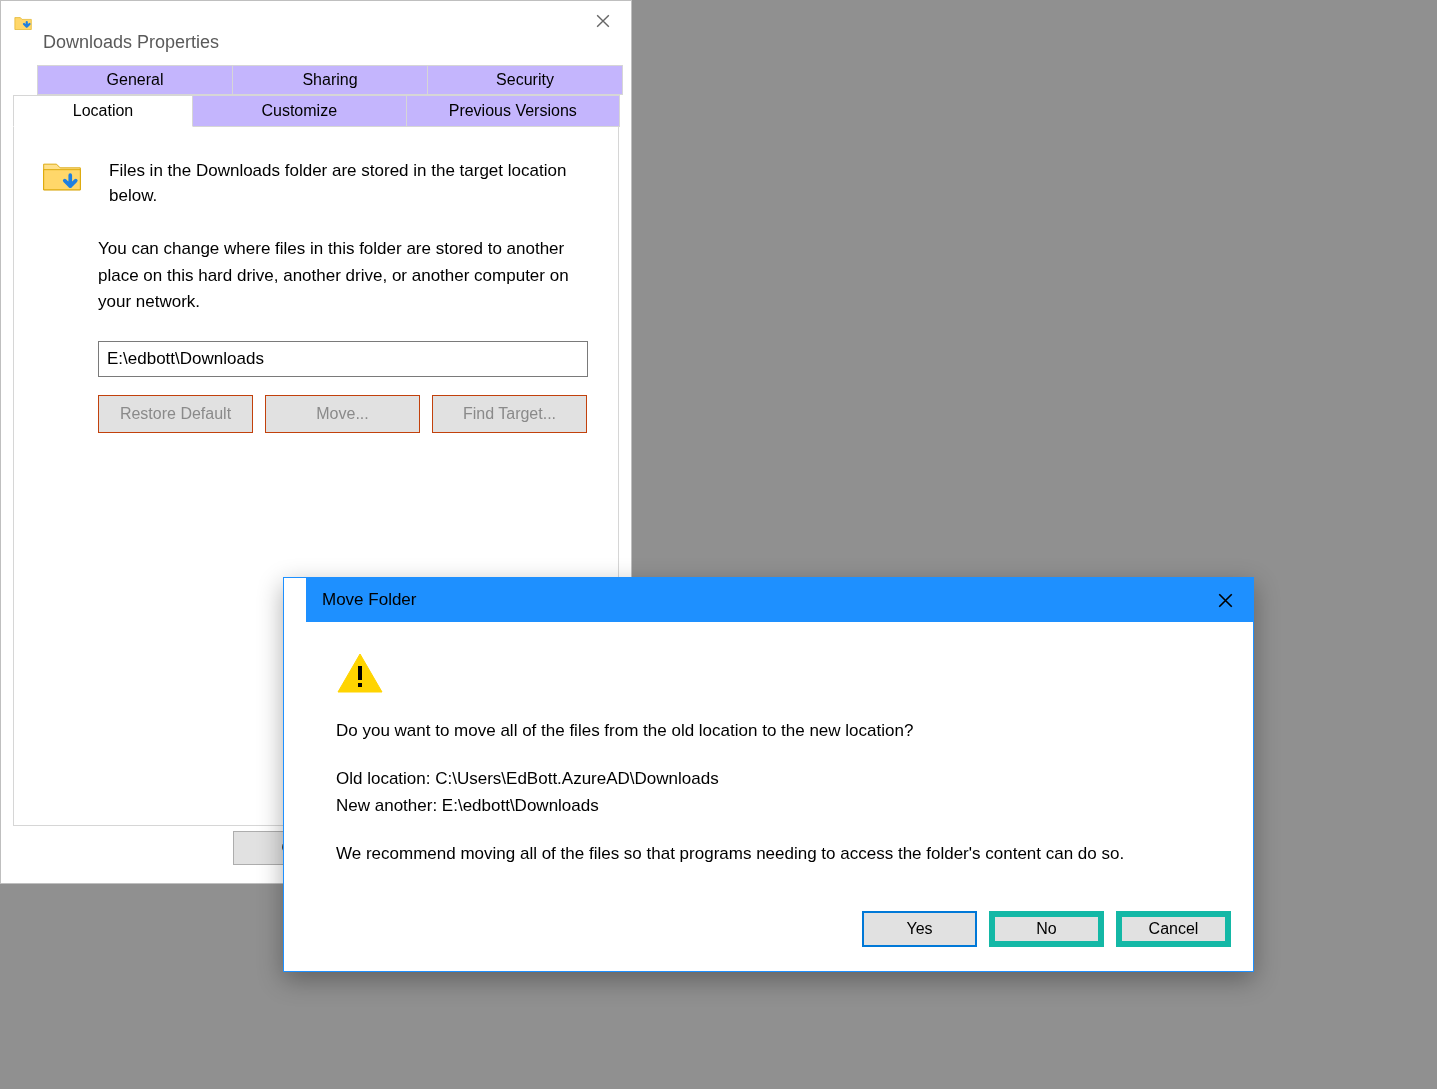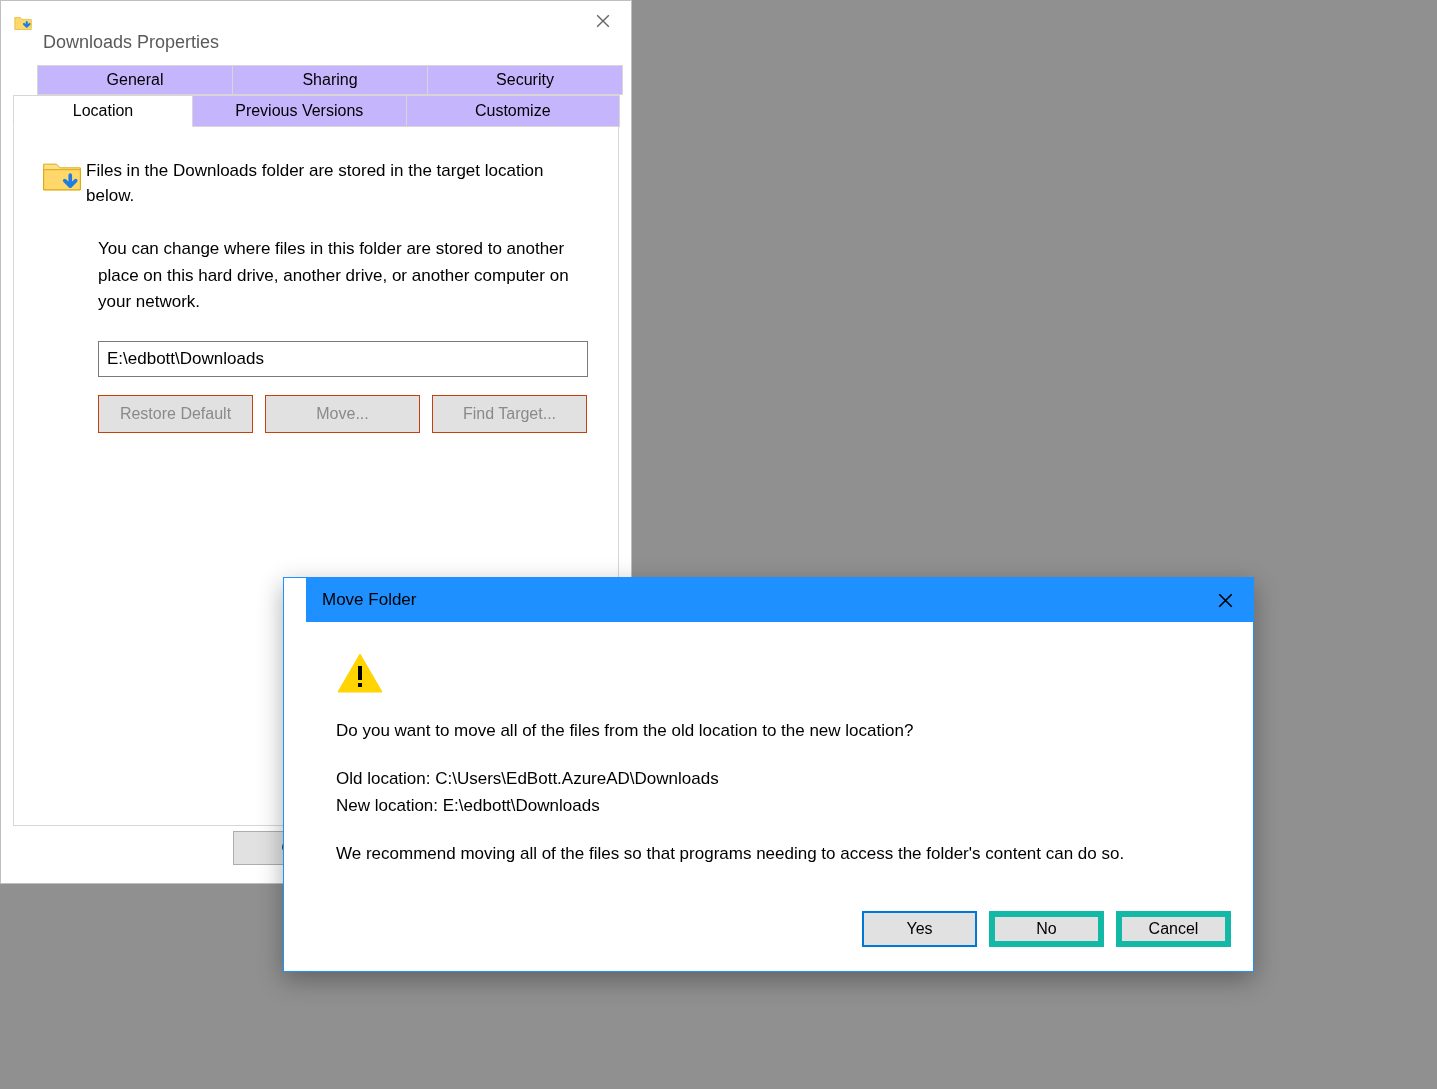--- a/index.html
+++ b/index.html
@@ -98,21 +98,21 @@
     border-top: 1px solid #d6d6d6;
     margin-top: -1px;
     padding: 28px 26px 40px 26px;
     height: 700px;
     background: #ffffff;
   }
 
   .folder-row {
     display: flex;
     align-items: flex-start;
-    gap: 2px;
+    gap: 25px;
     margin-bottom: 28px;
   }
   .big-folder-icon { width: 44px; height: 44px; flex: none; }
   .folder-row-text { font-size: 17px; line-height: 1.45; padding-top: 4px; }
 
   .desc-text {
     font-size: 17px;
     line-height: 1.55;
     padding-left: 58px;
     padding-right: 10px;
@@ -265,22 +265,22 @@
 
   <div class="props-body">
     <div class="tab-rows">
       <div class="tab-row top">
         <div class="tab inactive">General</div>
         <div class="tab inactive">Sharing</div>
         <div class="tab inactive">Security</div>
       </div>
       <div class="tab-row bottom">
         <div class="tab active" style="max-width:180px">Location</div>
+        <div class="tab inactive">Customize</div>
         <div class="tab inactive">Previous Versions</div>
-        <div class="tab inactive">Customize</div>
       </div>
     </div>
 
     <div class="tab-panel">
       <div class="folder-row">
         <span class="big-folder-icon">
           <svg viewBox="0 0 48 48" width="44" height="44">
             <path d="M4 10h14l4 4h22v24H4z" fill="#ffe08a" stroke="#d9a400" stroke-width="1"></path>
             <path d="M4 16h40v22H4z" fill="#ffd76a" stroke="#d9a400" stroke-width="1"></path>
             <g transform="translate(26 22)">
@@ -328,21 +328,21 @@
         <rect x="22" y="33" width="4" height="4" fill="#000"></rect>
       </svg>
     </span>
     <div class="dlg-text">
       <p>Do you want to move all of the files from the old location to the new location?</p>
       <div class="locs">
         <div>
           <span>Old location: </span><span>C:\Users\EdBott.AzureAD\Downloads</span>
         </div>
         <div>
-          <span>New location: </span><span>E:\edbott\Downloads</span>
+          <span>New another: </span><span>E:\edbott\Downloads</span>
         </div>
       </div>
       <p>We recommend moving all of the files so that programs needing to access the folder's content can do so.</p>
     </div>
   </div>
 
   <div class="dlg-footer">
     <button class="dlg-btn primary">Yes</button>
     <button class="dlg-btn">No</button>
     <button class="dlg-btn">Cancel</button>

